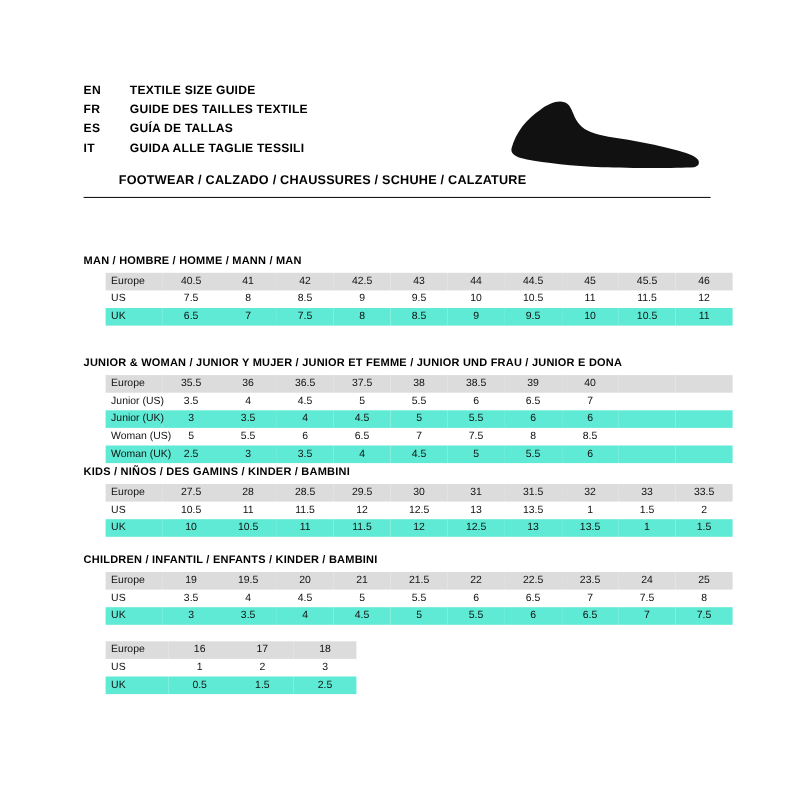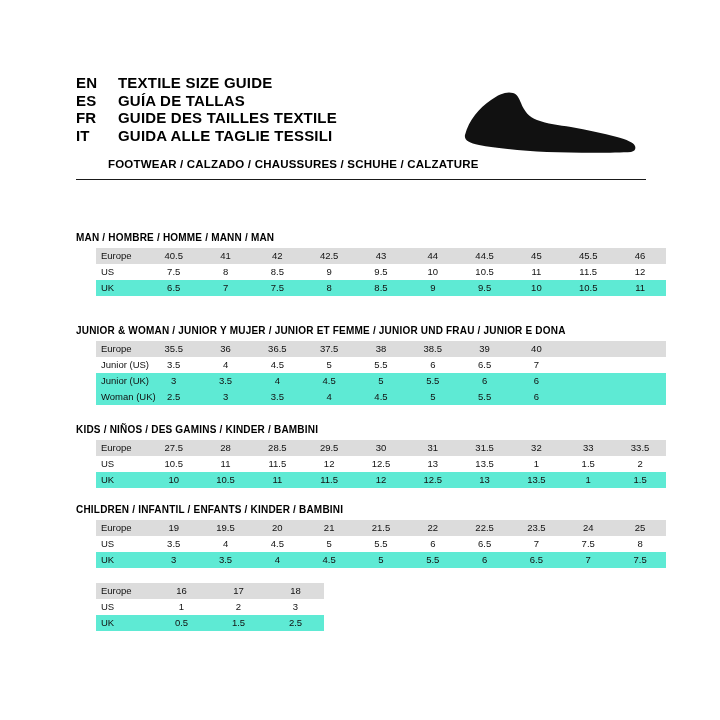--- a/index.html
+++ b/index.html
@@ -25,21 +25,21 @@
   
   .header {
     position: absolute;
     left: 76px;
     top: 74px;
     width: 570px;
   }
   .lang-row {
     display: flex;
     align-items: center;
-    font-size: 15px;
+    font-size: 11px;
     font-weight: bold;
     letter-spacing: 0.2px;
     line-height: 17.5px;
     white-space: nowrap;
   }
   .lang-code {
     width: 42px;
     flex: 0 0 42px;
   }
   .lang-text {
@@ -117,26 +117,26 @@
 
 <div class="page">
 
   <div class="header">
 
     <div class="lang-row">
       <span class="lang-code">EN</span>
       <span class="lang-text">TEXTILE SIZE GUIDE</span>
     </div>
     <div class="lang-row">
+      <span class="lang-code">FR</span>
+      <span class="lang-text">GUIDE DES TAILLES TEXTILE</span>
+    </div>
+    <div class="lang-row">
       <span class="lang-code">ES</span>
       <span class="lang-text">GUÍA DE TALLAS</span>
-    </div>
-    <div class="lang-row">
-      <span class="lang-code">FR</span>
-      <span class="lang-text">GUIDE DES TAILLES TEXTILE</span>
     </div>
     <div class="lang-row">
       <span class="lang-code">IT</span>
       <span class="lang-text">GUIDA ALLE TAGLIE TESSILI</span>
     </div>
 
     <div class="footwear-title">FOOTWEAR / CALZADO / CHAUSSURES / SCHUHE / CALZATURE</div>
     <div class="rule"></div>
   </div>
 
@@ -240,20 +240,33 @@
           <td>3.5</td>
           <td>4</td>
           <td>4.5</td>
           <td>5</td>
           <td>5.5</td>
           <td>6</td>
           <td>6</td>
           <td></td>
           <td></td>
         </tr>
+        <tr>
+          <td class="rowlabel">Woman (US)</td>
+          <td>5</td>
+          <td>5.5</td>
+          <td>6</td>
+          <td>6.5</td>
+          <td>7</td>
+          <td>7.5</td>
+          <td>8</td>
+          <td>8.5</td>
+          <td></td>
+          <td></td>
+        </tr>
         <tr class="alt">
           <td class="rowlabel">Woman (UK)</td>
           <td>2.5</td>
           <td>3</td>
           <td>3.5</td>
           <td>4</td>
           <td>4.5</td>
           <td>5</td>
           <td>5.5</td>
           <td>6</td>

